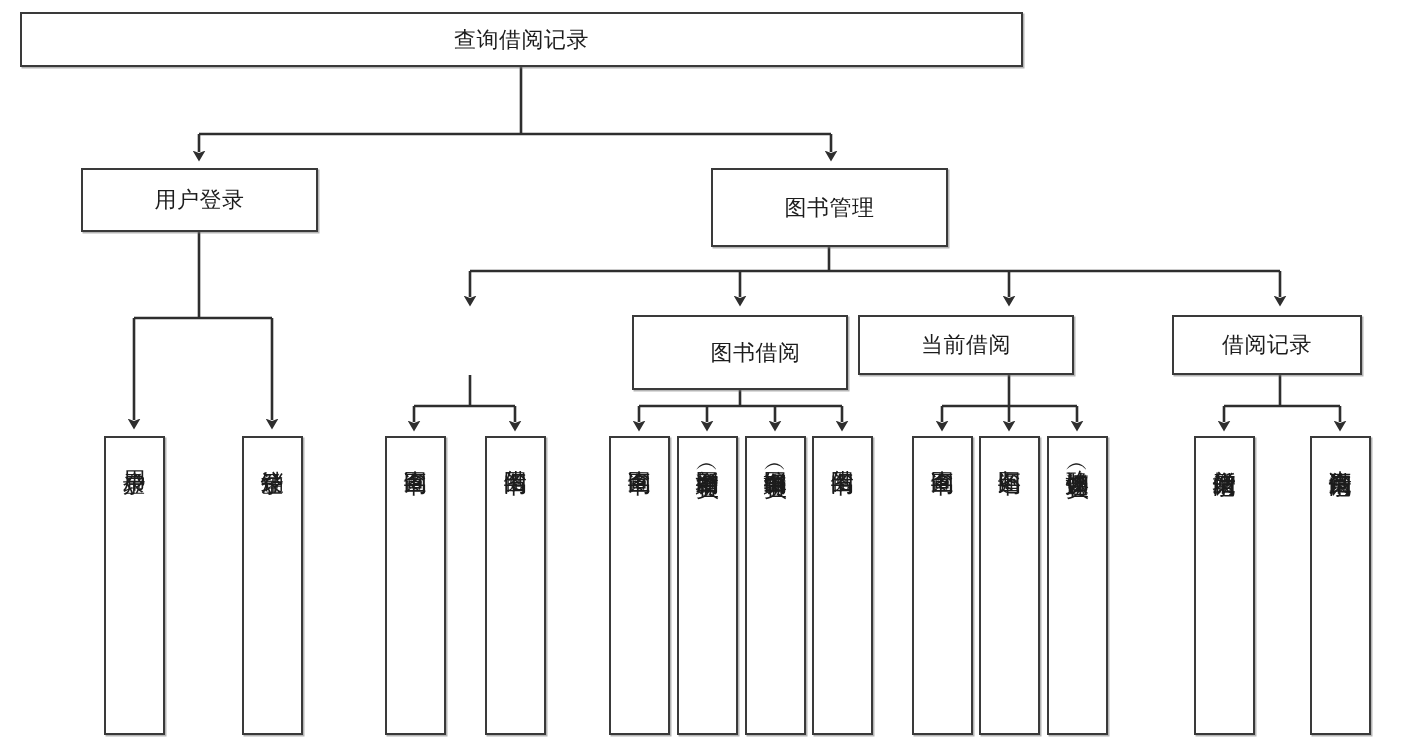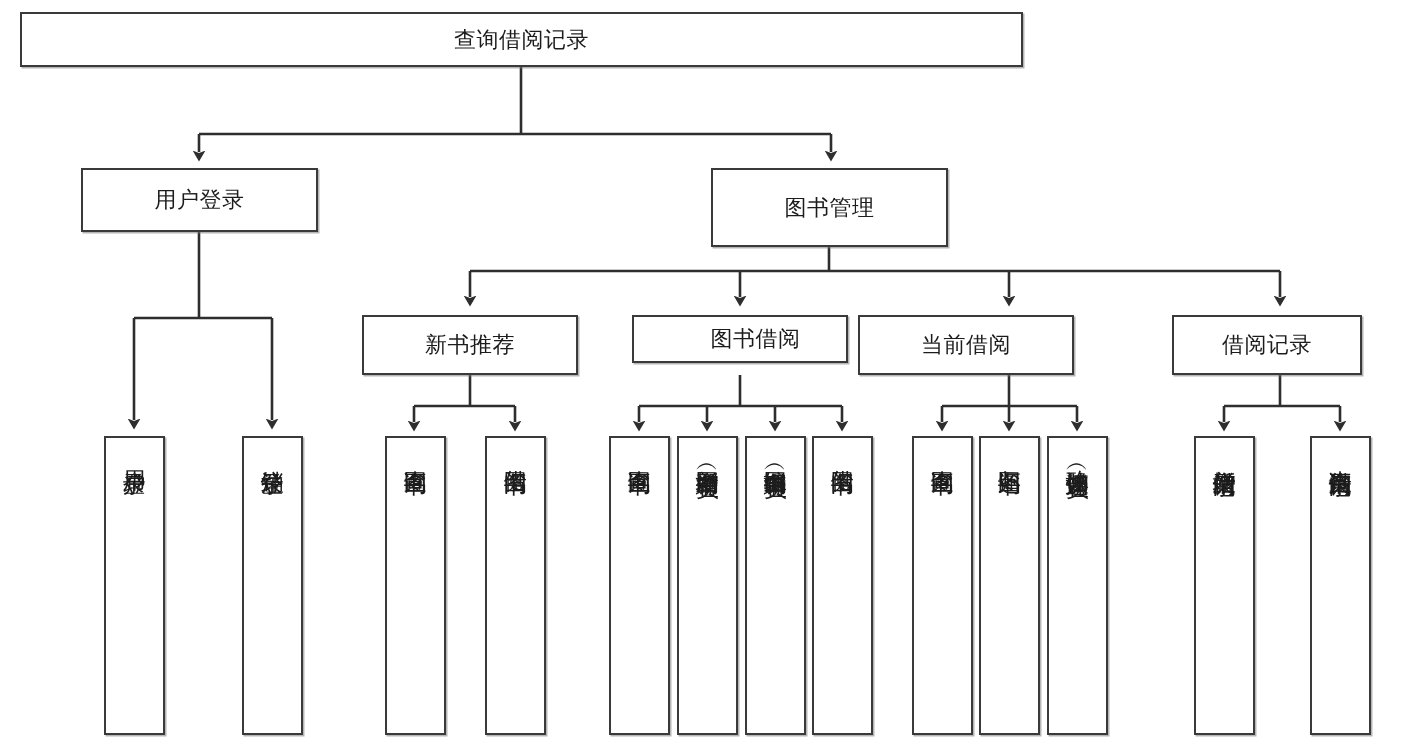--- a/index.html
+++ b/index.html
@@ -131,25 +131,22 @@
   </div>
 
   <div class="node horiz" style="left:81px; top:168px; width:237px; height:64px;">
     <span class="lbl">用户登录</span>
   </div>
 
   <div class="node horiz" style="left:711px; top:168px; width:237px; height:79px;">
     <span class="lbl">图书管理</span>
   </div>
 
-  <div class="node horiz" style="left:362px; top:315px; width:216px; height:60px;">
-    <span class="lbl">新书推荐</span>
-  </div>
-
-  <div class="node horiz" style="left:632px; top:315px; width:216px; height:48px;padding-left:31px;">
+
+  <div class="node horiz" style="left:632px; top:315px; width:216px; height:75px;padding-left:31px;">
     <span class="lbl">图书借阅</span>
   </div>
 
   <div class="node horiz" style="left:858px; top:315px; width:216px; height:60px;">
     <span class="lbl">当前借阅</span>
   </div>
 
   <div class="node horiz" style="left:1172px; top:315px; width:190px; height:60px;">
     <span class="lbl">借阅记录</span>
   </div>

